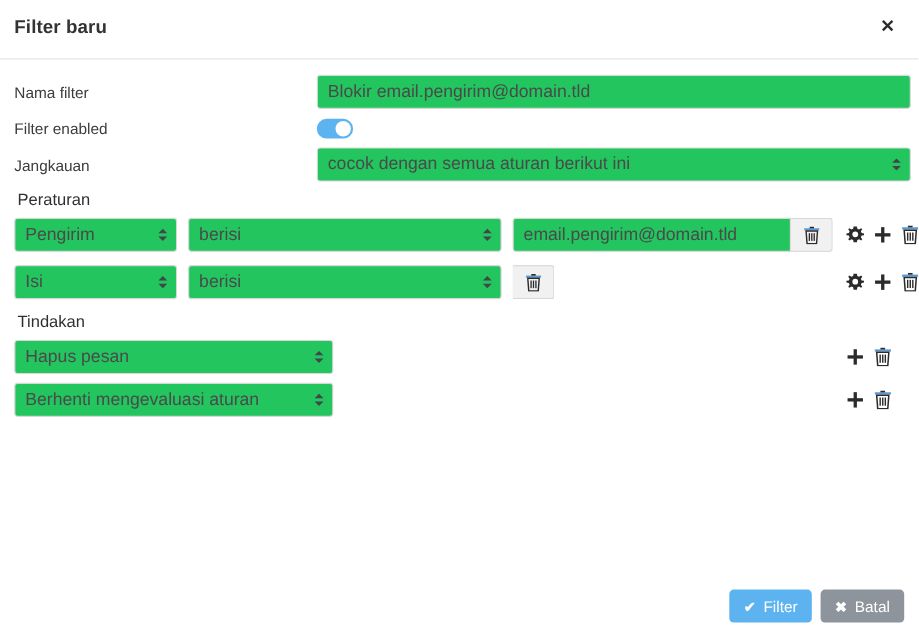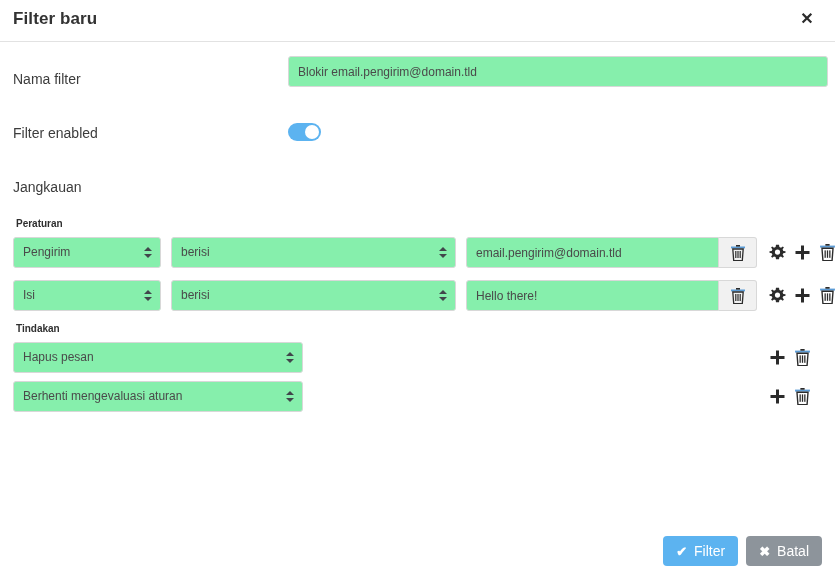--- a/index.html
+++ b/index.html
@@ -12,21 +12,21 @@
     background: #ffffff;
     font-family: "Liberation Sans", sans-serif;
     font-size: 14px;
     color: #333333;
     overflow: hidden;
     position: relative;
   }
 
   
   .dialog-header {
-    height: 42px;
+    height: 54px;
     box-sizing: border-box;
     border-bottom: 1px solid #e2e2e2;
     display: flex;
     align-items: center;
     padding: 0 16px 4px 13px;
     justify-content: center;
   }
   .dialog-title {
     font-size: 17px;
     font-weight: bold;
@@ -50,45 +50,45 @@
     line-height: 1;
   }
 
   
   .dialog-body {
     padding: 14px 13px 0 13px;
   }
 
   .form-row {
     display: flex;
-    align-items: flex-end;
-    margin-bottom: 23px;
+    align-items: center;
+    margin-bottom: 2px;
     min-height: 31px;
   }
   .form-label {
     width: 275px;
     flex: 0 0 275px;
     font-size: 14px;
     color: #3c3c3c;
   }
   .form-control-area {
     flex: 1;
     display: flex;
     align-items: center;
   }
 
   
   .ctl {
     box-sizing: border-box;
     height: 31px;
     border: 1px solid #d8d8d8;
     border-radius: 3px;
-    background: #86efac;
+    background: #22c55e;
     font-family: "Liberation Sans", sans-serif;
-    font-size: 12px;
+    font-size: 16px;
     color: #4a4a4a;
     padding: 0 9px;
     outline: none;
   }
   .ctl::placeholder { color: #a8a8a8; }
 
   .select-wrap {
     position: relative;
     display: inline-block;
   }
@@ -145,22 +145,22 @@
     top: 2px;
     left: 17px;
     width: 14px;
     height: 14px;
     border-radius: 50%;
     background: #ffffff;
   }
 
   
   .section-title {
-    font-size: 10px;
-    font-weight: bold;
+    font-size: 15px;
+    font-weight: normal;
     color: #2f2f2f;
     margin: 8px 0 8px 3px;
   }
 
   
   .rule-row {
     display: flex;
     align-items: center;
     margin-bottom: 12px;
   }
@@ -278,20 +278,31 @@
     <div class="form-label">Filter enabled</div>
     <div class="form-control-area">
       <button class="toggle">
         <span class="knob"></span>
       </button>
     </div>
   </div>
 
   <div class="form-row">
     <div class="form-label">Jangkauan</div>
+    <div class="form-control-area">
+      <span class="select-wrap">
+        <select class="ctl select-scope">
+          <option>cocok dengan semua aturan berikut ini</option>
+        </select>
+        <span class="chev">
+            <i class="up"></i>
+            <i class="down"></i>
+          </span>
+      </span>
+    </div>
   </div>
 
   <div class="section-title">Peraturan</div>
 
   <div class="rule-row">
     <span class="select-wrap rule-select-1">
       <select class="ctl" style="width:100%">
         <option>Pengirim</option>
       </select>
       <span class="chev">
@@ -360,21 +371,20 @@
     <span class="select-wrap rule-select-2">
       <select class="ctl" style="width:100%">
         <option>berisi</option>
       </select>
       <span class="chev">
           <i class="up"></i>
           <i class="down"></i>
         </span>
     </span>
     <span class="input-group">
-      <input class="ctl" type="text" value="Hello there!" style="">
       <button class="input-group-btn">
         <svg width="14" height="16" viewBox="0 0 14 16">
           <rect x="0" y="1.5" width="14" height="1.9" fill="#5b9bd5"></rect>
           <rect x="5" y="0" width="4" height="1.6" fill="#2b2b2b"></rect>
           <path d="M1.8 4 L12.2 4 L11.3 15.6 L2.7 15.6 Z" fill="none" stroke="#2b2b2b" stroke-width="1.3"></path>
           <rect x="4.2" y="6" width="1.2" height="7" fill="#2b2b2b"></rect>
           <rect x="6.4" y="6" width="1.2" height="7" fill="#2b2b2b"></rect>
           <rect x="8.6" y="6" width="1.2" height="7" fill="#2b2b2b"></rect>
         </svg>
       </button>

